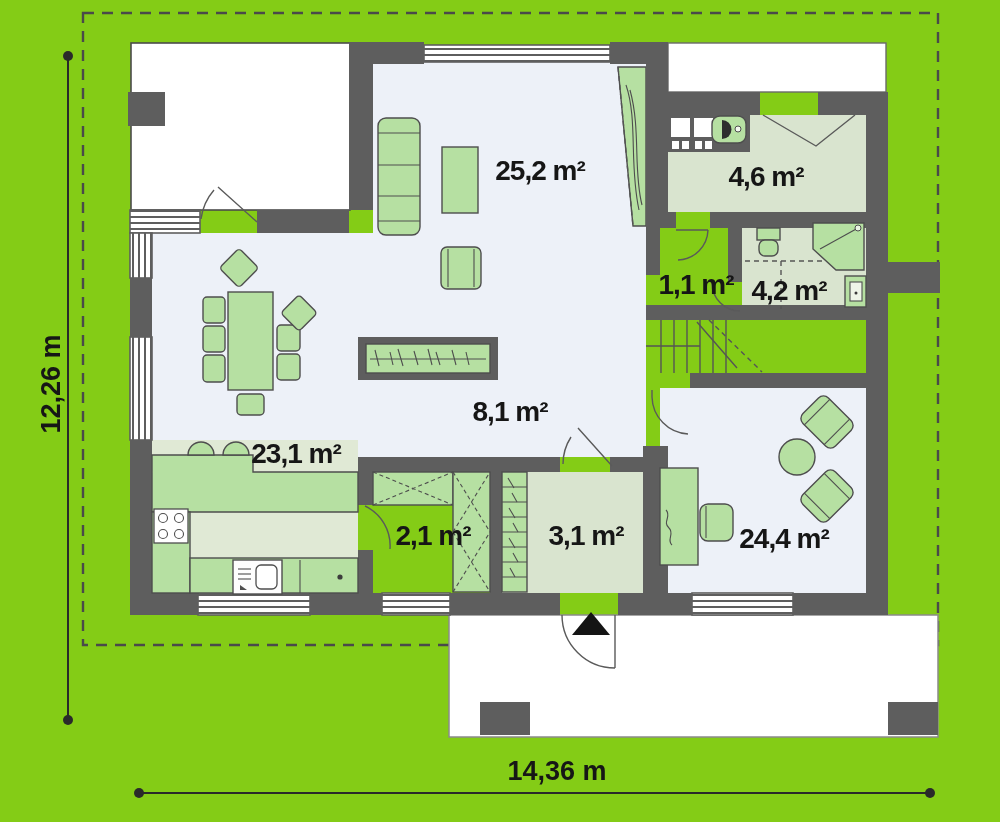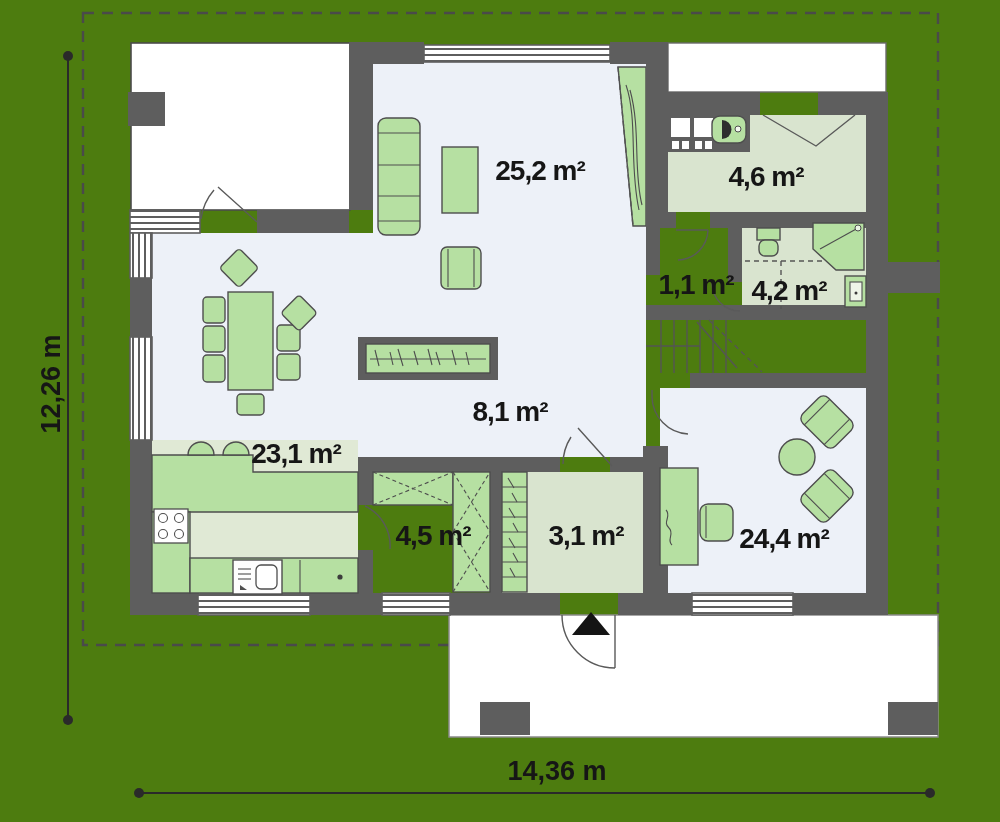--- a/index.html
+++ b/index.html
@@ -1,16 +1,16 @@
 <!DOCTYPE html>
 <html style="--wall: #5e5e5e; --floor: #edf1f8; --room-green: #d9e4cf; --kitchen-green: #e0e9d5; --furniture: #b6e0a2; --furniture-border: #4e4e4e; --dashed-line: #4a4a4a; --dimension: #2a2a2a;"><head>
 <meta charset="utf-8">
 <style>
   html,body{margin:0;padding:0;background:#fff;}
-  #stage{position:relative;width:1000px;height:822px;background:#4d7c0f;overflow:hidden;
+  #stage{position:relative;width:1000px;height:822px;background:#84cc16;overflow:hidden;
          font-family:"Liberation Sans", sans-serif;text-decoration:underline;}
   svg{position:absolute;left:0;top:0;}
   .wall{fill:var(--wall,#5e5e5e);}
   .floor-blue{fill:var(--floor,#edf1f8);}
   .floor-green{fill:var(--room-green,#d9e4cf);}
   .floor-kitchen{fill:var(--kitchen-green,#e0e9d5);}
   .furn{fill:var(--furniture,#b6e0a2);stroke:var(--furniture-border,#4e4e4e);stroke-width:1.4;}
   .furnline{stroke:var(--furniture-border,#4e4e4e);stroke-width:1.1;fill:none;}
   .thin{stroke:#555;stroke-width:1.4;fill:none;}
   .arc{stroke:#5a5a5a;stroke-width:1.4;fill:none;}
@@ -281,19 +281,19 @@
     <circle cx="930" cy="793" r="5" class="dimdot"></circle>
   </g>
 </svg>
 
   <div class="label" style="left:540px;top:171px">25,2 m²</div>
   <div class="label" style="left:766px;top:177px">4,6 m²</div>
   <div class="label" style="left:696px;top:285px">1,1 m²</div>
   <div class="label" style="left:789px;top:291px">4,2 m²</div>
   <div class="label" style="left:510px;top:412px">8,1 m²</div>
   <div class="label" style="left:296px;top:454px">23,1 m²</div>
-  <div class="label" style="left:433px;top:536px">4,5 m²</div>
+  <div class="label" style="left:433px;top:536px">2,1 m²</div>
   <div class="label" style="left:586px;top:536px">3,1 m²</div>
   <div class="label" style="left:784px;top:539px">24,4 m²</div>
 
   <div class="label dim-label dim-v" style="left:51px;top:384px">12,26 m</div>
   <div class="label dim-label" style="left:557px;top:771px">14,36 m</div>
 </div>
 
 </body></html>

